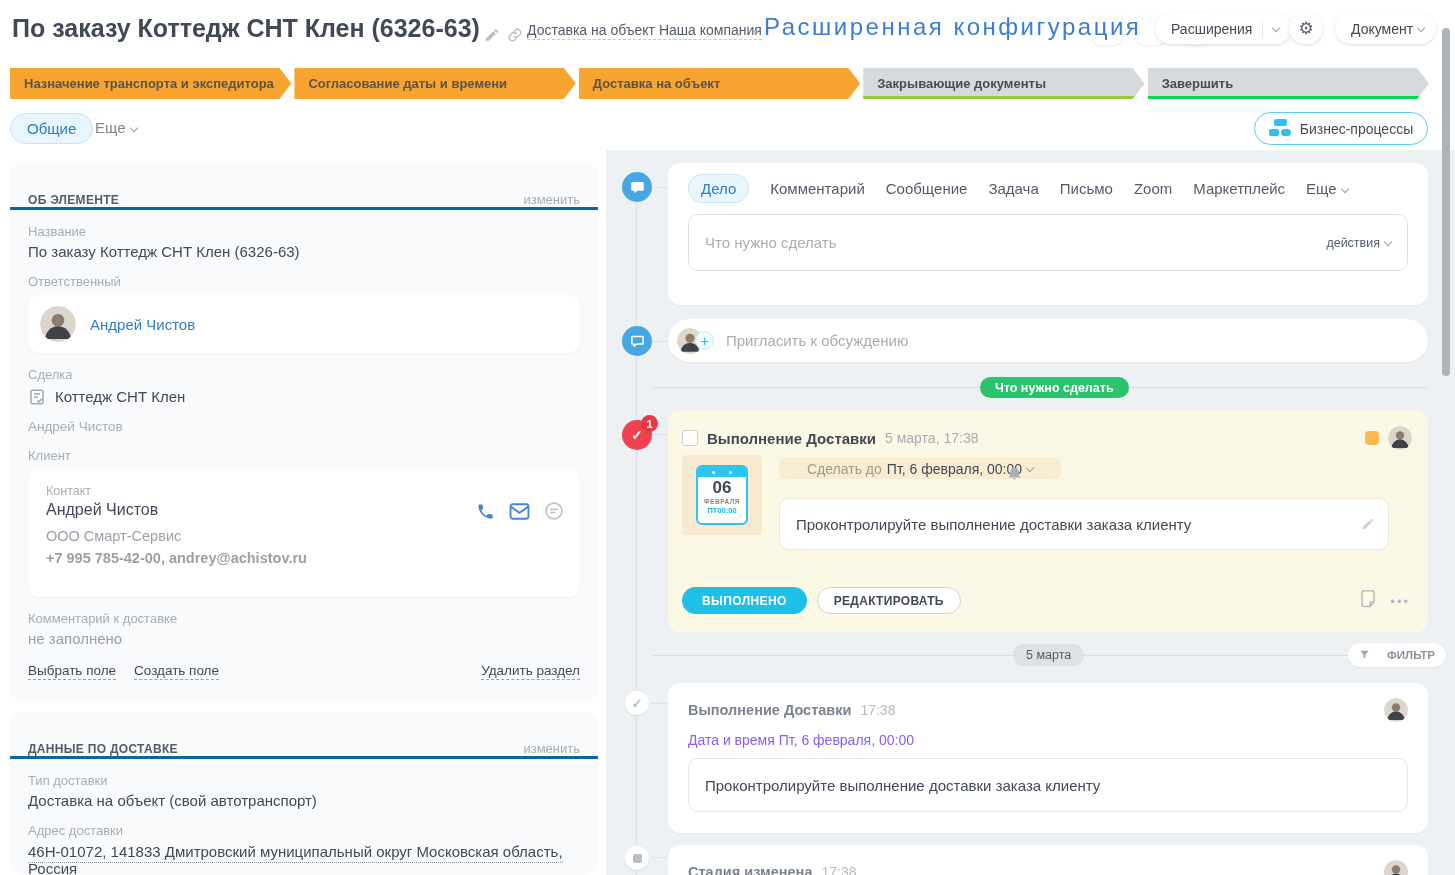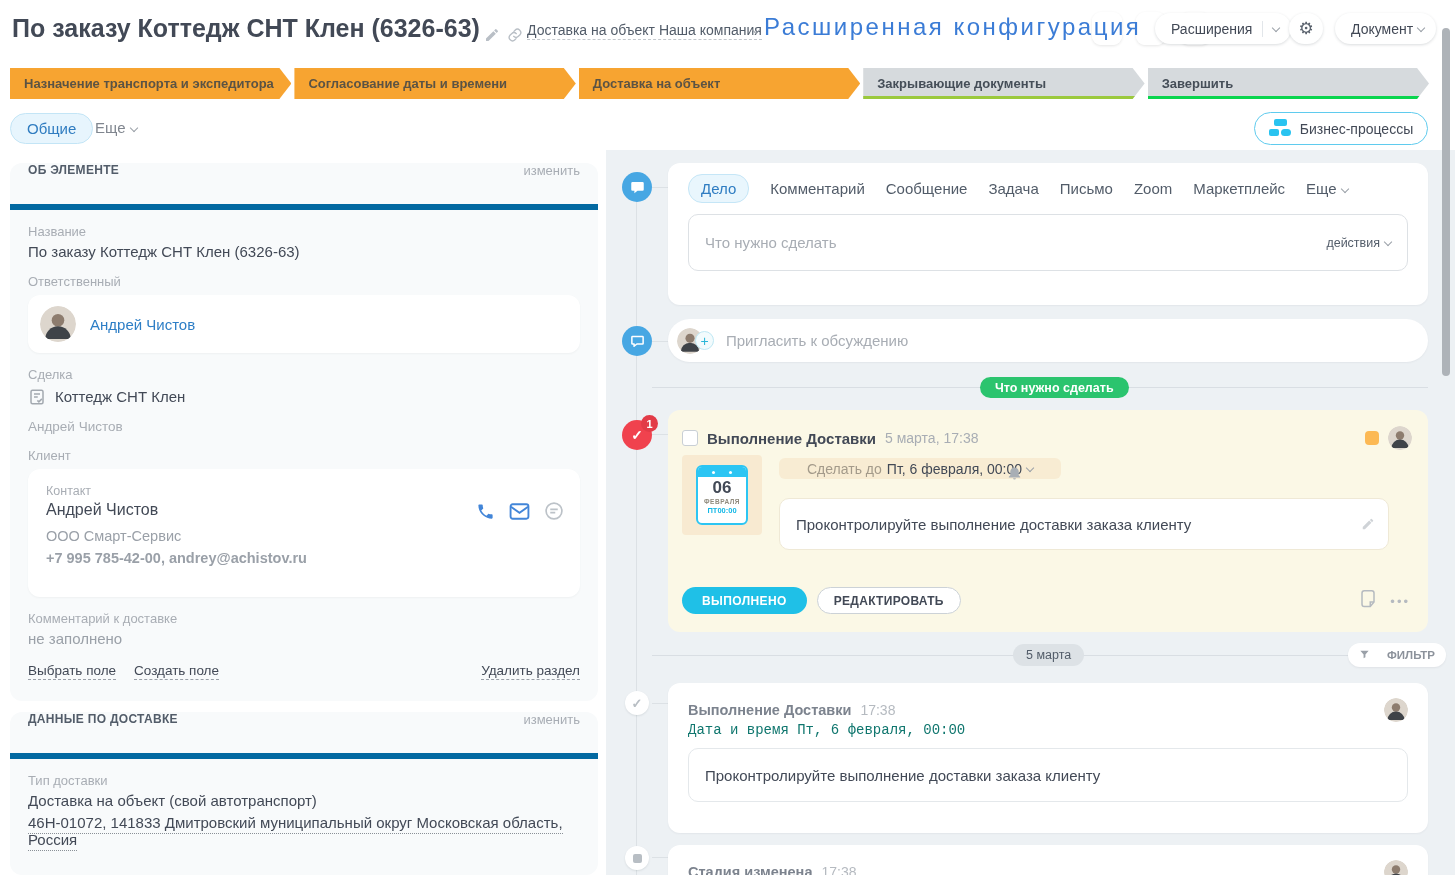--- a/index.html
+++ b/index.html
@@ -37,21 +37,21 @@
 
   
   .tab-general { position:absolute; left:10px; top:113px; height:31px; display:flex; align-items:center; padding:0 16px; background:#e7f5fd; border:1px solid #c3e5f6; border-radius:17px; color:#2f7cc0; font-size:15px; cursor:pointer; }
   .tab-more { position:absolute; left:95px; top:119px; font-size:15px; color:#80868f; cursor:pointer; }
   .btn-bp { position:absolute; left:1254px; top:112px; width:174px; height:33px; background:#fff; border:1px solid #5fcbee; border-radius:17px; display:flex; align-items:center; justify-content:center; gap:9px; font-size:14px; color:#424956; cursor:pointer; z-index:2; }
 
   
   .panel { position:absolute; left:10px; width:588px; background:#f8fafb; border-radius:12px; }
   .panel-1 { top:163px; height:538px; }
   .panel-2 { top:712px; height:163px; }
-  .panel-header { height:47px; display:flex; align-items:flex-start; justify-content:space-between; padding:0 18px; border-bottom:6px solid #0369a1; }
+  .panel-header { height:47px; display:flex; align-items:flex-end; justify-content:space-between; padding:0 18px; border-bottom:3px solid #0369a1; }
   .panel-title { font-size:12px; font-weight:bold; color:#525c69; letter-spacing:.3px; }
   .panel-edit { font-size:13px; color:#a8adb4; cursor:pointer; }
   .panel-body { padding:0 18px; }
   .f-label { color:#a8adb4; font-size:13px; }
   .f-value { color:#424956; font-size:15px; }
   .mt16 { margin-top:14px; } .mt6 { margin-top:5px; } .mt4 { margin-top:4px; }
   .resp-card { margin-top:6px; background:#fff; border-radius:12px; height:58px; display:flex; align-items:center; gap:14px; padding:0 12px; box-shadow:0 1px 2px rgba(60,70,80,.05); }
   .link-blue { color:#2d7ec6; font-size:15px; cursor:pointer; }
   .deal-row { margin-top:6px; display:flex; align-items:flex-start; gap:9px; }
   .sub-gray { margin-top:9px; color:#a8adb4; font-size:13.5px; }
@@ -133,21 +133,21 @@
   .btn-edit { height:27px; padding:0 16px; background:#fff; border:1px solid #ccd2d7; border-radius:14px; color:#424956; font-size:12px; font-weight:bold; letter-spacing:.3px; display:flex; align-items:center; cursor:pointer; font-family:inherit; }
   .task-actions { position:absolute; right:18px; top:180px; display:flex; align-items:center; gap:14px; }
   .dots { color:#b5bac0; font-size:13px; letter-spacing:2px; cursor:pointer; }
 
   
   .hist-1 { top:683px; height:150px; padding:15px 20px; }
   .hist-2 { top:845px; height:70px; padding:15px 20px; }
   .hist-head { display:flex; align-items:center; gap:9px; }
   .hist-title { font-size:14.5px; font-weight:bold; color:#7c838e; }
   .hist-time { font-size:14px; color:#b5bac0; }
-  .hist-meta { font-size:14px; color:#0f766e;font-family:Liberation Mono, monospace; }
+  .hist-meta { margin-top:10px; font-size:14px; color:#8b5cf6; }
   .hist-box { margin-top:10px; height:54px; border:1px solid #e4e8eb; border-radius:10px; display:flex; align-items:center; padding:0 16px; font-size:15px; color:#424956; }
 
   
   .scroll-thumb { position:absolute; left:1442px; top:28px; width:8px; height:348px; background:#aeb3b8; border-radius:4px; cursor:grab; }
 
   .chev { display:inline-block; width:7px; height:7px; border-right:1.5px solid #9aa0a8; border-bottom:1.5px solid #9aa0a8; transform:rotate(45deg); margin-left:7px; margin-bottom:2px; }
   .chev-sm { width:6px; height:6px; margin-left:5px; }
 </style>
 </head>
 <body>
@@ -297,20 +297,21 @@
   </div>
 
   <div class="panel panel-2">
     <div class="panel-header">
       <span class="panel-title">ДАННЫЕ ПО ДОСТАВКЕ</span>
       <span class="panel-edit">изменить</span>
     </div>
     <div class="panel-body">
       <div class="f-label mt16">Тип доставки</div>
       <div class="f-value mt4">Доставка на объект (свой автотранспорт)</div>
+      <div class="f-label mt16">Адрес доставки</div>
       <div class="f-value mt6"><span class="addr-value">46Н-01072, 141833 Дмитровский муниципальный округ Московская область, Россия</span></div>
     </div>
   </div>
 
   <div class="tl-vline"></div>
   <div class="tl-hline" style="top:187px"></div>
   <div class="tl-hline" style="top:341px"></div>
   <div class="tl-hline" style="top:434px"></div>
   <div class="tl-hline" style="top:703px"></div>
   <div class="tl-hline" style="top:857px"></div>

